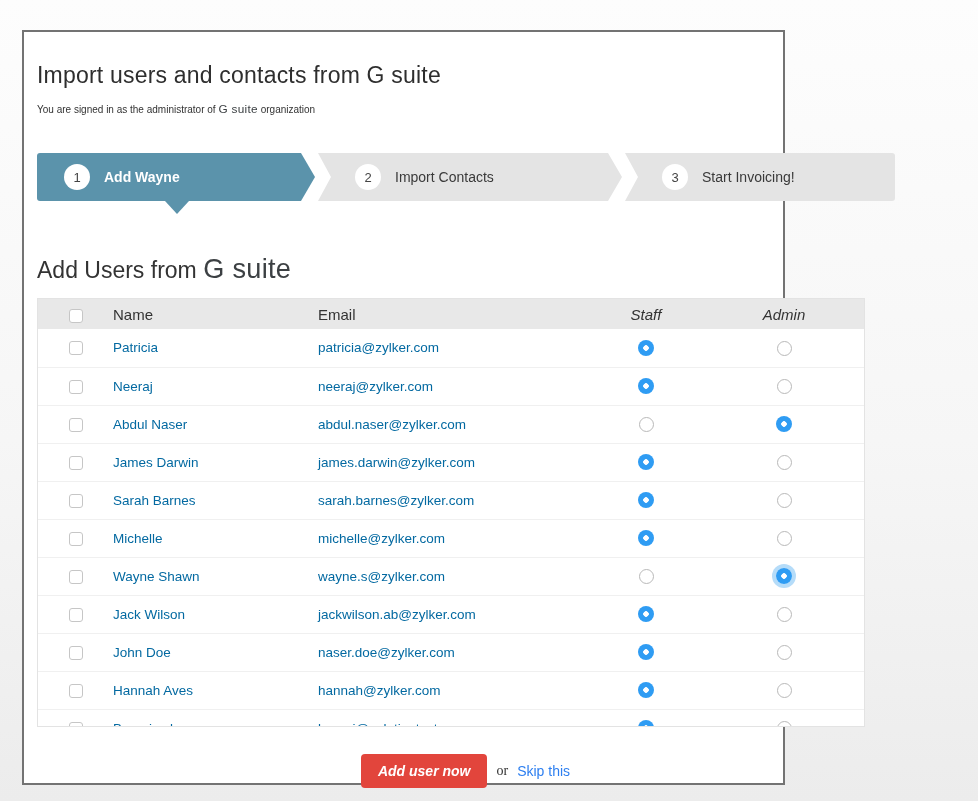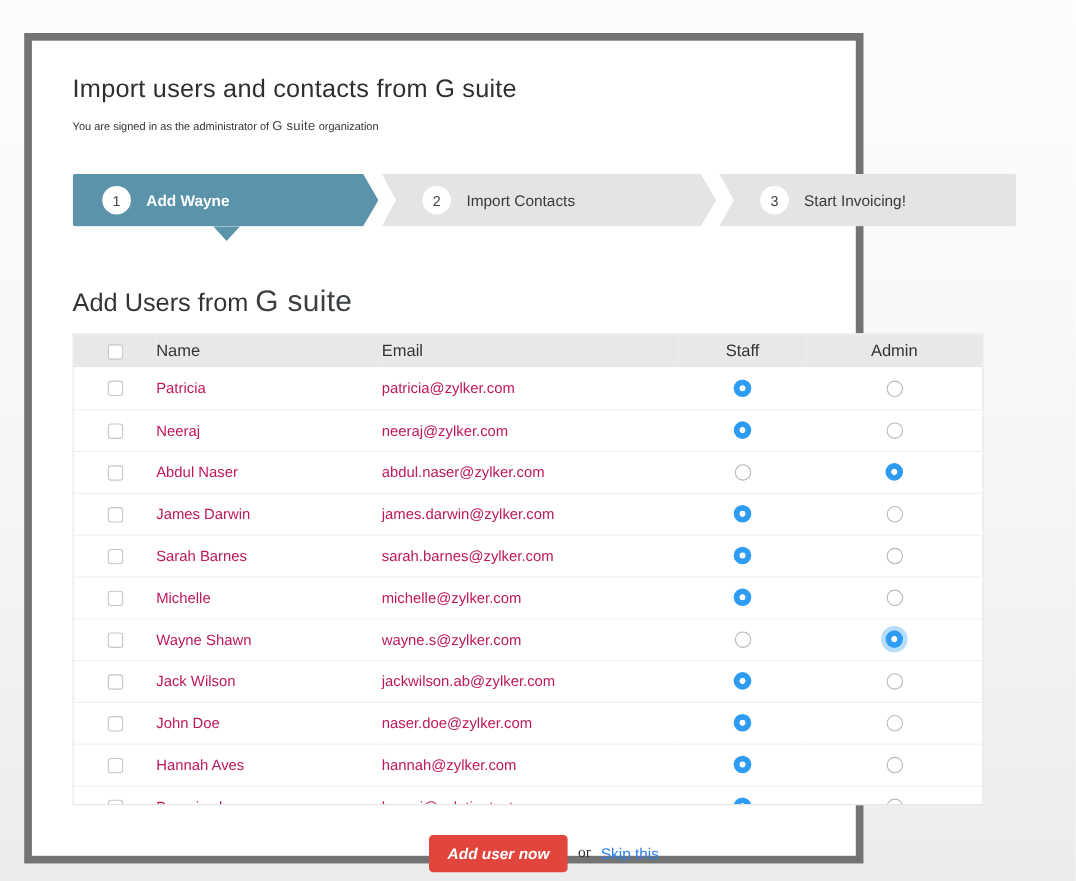--- a/index.html
+++ b/index.html
@@ -8,22 +8,22 @@
     font-family: "Liberation Sans", sans-serif;
     background: linear-gradient(180deg, #fdfdfd 0%, #f6f6f6 55%, #ececec 100%);
     position: relative;
     color: #333;
   }
   .card {
     position: absolute;
     left: 22px; top: 30px;
     width: 763px; height: 755px;
     background: #ffffff;
-    border: 7px solid #737373;
-    padding: 30px 31px 0 37px;
+    border: 2px solid #737373;
+    padding: 30px 31px 0 13px;
   }
   .page-title {
     font-size: 23px;
     font-weight: 400;
     color: #2e2e2e;
     letter-spacing: 0.2px;
     margin-bottom: 13px;
   }
   .page-subtitle {
     font-size: 10px;
@@ -116,24 +116,24 @@
   table.users col.c-staff { width: 116px; }
   table.users col.c-admin { width: 160px; }
   thead tr { background: #e8e8e8; height: 30px; }
   thead th {
     font-weight: 400;
     font-size: 15px;
     color: #333;
     text-align: left;
     padding: 0;
   }
-  thead th.center, tbody td.center { text-align: center; }
+  thead th.center, tbody td.center { text-align: center; font-style: italic; }
   tbody tr { height: 38px; border-top: 1px solid #f0f0f0; background: #fff; }
   tbody tr:first-child { border-top: none; }
-  tbody td { font-size: 13.5px; color: #be185d; padding: 0; }
+  tbody td { font-size: 13.5px; color: #0369a1; padding: 0; }
   .checkbox {
     display: inline-block;
     width: 14px; height: 14px;
     border: 1px solid #c6c6c6;
     border-radius: 3px;
     background: #fff;
     vertical-align: middle;
     cursor: pointer;
   }
   .radio {

